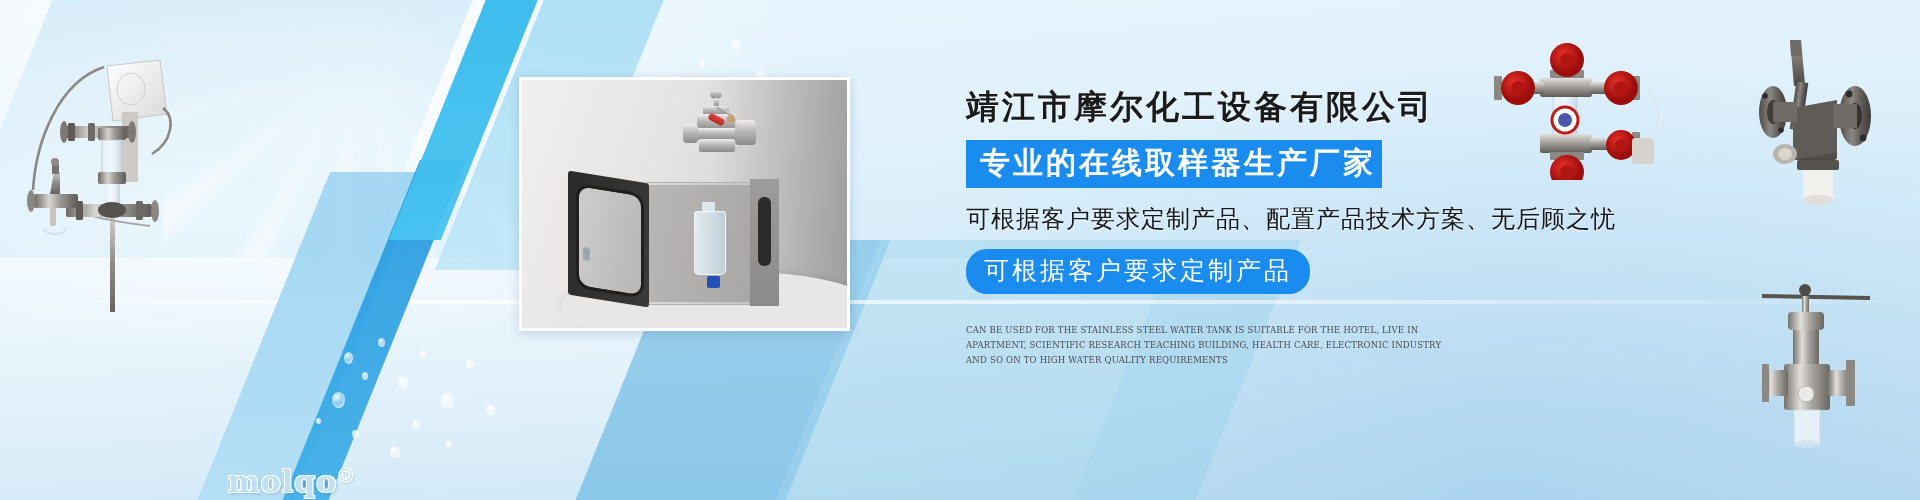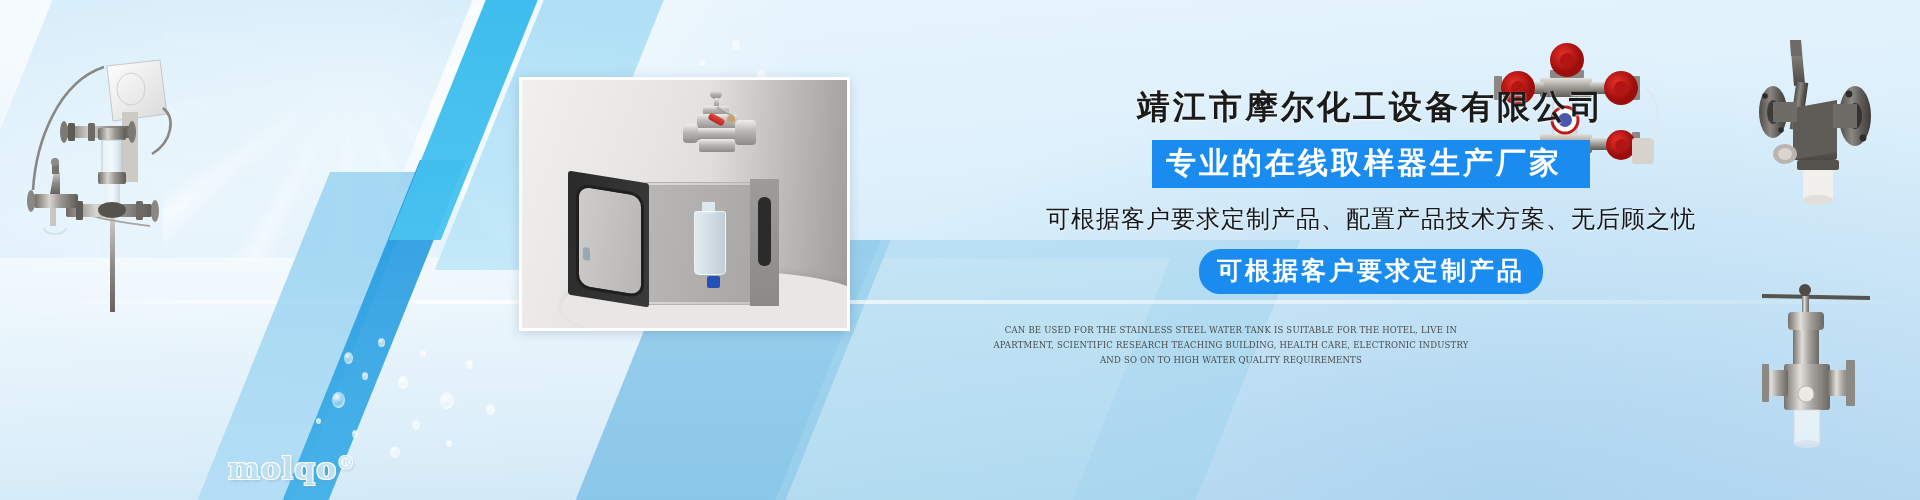--- a/index.html
+++ b/index.html
@@ -98,53 +98,53 @@
   .ph-badge{position:absolute;left:58%;top:26%;width:9%;height:6%;background:#caa06a;border-radius:2px;}
 
   
   .left-rig{position:absolute;left:0px;top:22px;width:200px;height:290px;}
   
   .rig-cross{position:absolute;left:1480px;top:30px;width:220px;height:150px;}
   .rig-tr{position:absolute;left:1745px;top:20px;width:175px;height:200px;}
   .rig-br{position:absolute;left:1762px;top:272px;width:160px;height:190px;}
 
   
-  .copy{position:absolute;left:986px;top:88px;width:770px;text-align:center;}
+  .copy{position:absolute;left:966px;top:88px;width:770px;}
   .company{
     font-family:"DejaVu Serif","Liberation Serif",serif;
     font-size:33px;font-weight:700;color:#1b1b1b;letter-spacing:3px;
     text-shadow:0 1px 2px rgba(255,255,255,.9);
     white-space:nowrap;line-height:1.15;
   }
   .hl1{
     display:inline-block;margin-top:14px;background:#1a8cf0;
     color:#fff;font-size:30px;font-weight:700;letter-spacing:3px;
-    padding:5px 28px 7px 14px;line-height:1.2;white-space:nowrap;
+    padding:5px 6px 7px 14px;line-height:1.2;white-space:nowrap;
     font-family:"DejaVu Sans","Liberation Sans",sans-serif;
   }
   .line2{
     margin-top:15px;font-size:24px;color:#15181c;letter-spacing:1px;
     white-space:nowrap;text-shadow:0 1px 2px rgba(255,255,255,.85);
     font-family:"DejaVu Sans","Liberation Sans",sans-serif;
   }
   .hl2{
     display:inline-block;margin-top:14px;background:#1a8cf0;color:#fff;
-    font-size:25px;font-weight:700;letter-spacing:3px;padding:5px 18px 7px 18px;
+    font-size:25px;font-weight:400;letter-spacing:3px;padding:5px 18px 7px 18px;
     white-space:nowrap;font-family:"DejaVu Sans","Liberation Sans",sans-serif;border-radius:21px;
   }
   .sub-en{
     margin-top:29px;width:490px;
     font-family:"DejaVu Serif","Liberation Serif",serif;
     font-size:8.5px;line-height:1.75;color:#4a4a4a;letter-spacing:.2px;
     text-transform:uppercase;
   }
 
   
   .logo{
-    position:absolute;left:228px;top:451px;
+    position:absolute;left:228px;top:464px;
     font-family:"DejaVu Serif","Liberation Serif",serif;
     font-size:30px;font-weight:700;color:#bfe0f2;letter-spacing:1px;
     text-shadow:1px 1px 0 #fff,-1px -1px 0 #fff,1px -1px 0 #fff,-1px 1px 0 #fff,2px 2px 3px rgba(120,160,190,.5);
     text-align:center;
   }
   .logo .reg{font-size:17px;vertical-align:super;}
 </style>
 </head>
 <body>
 

